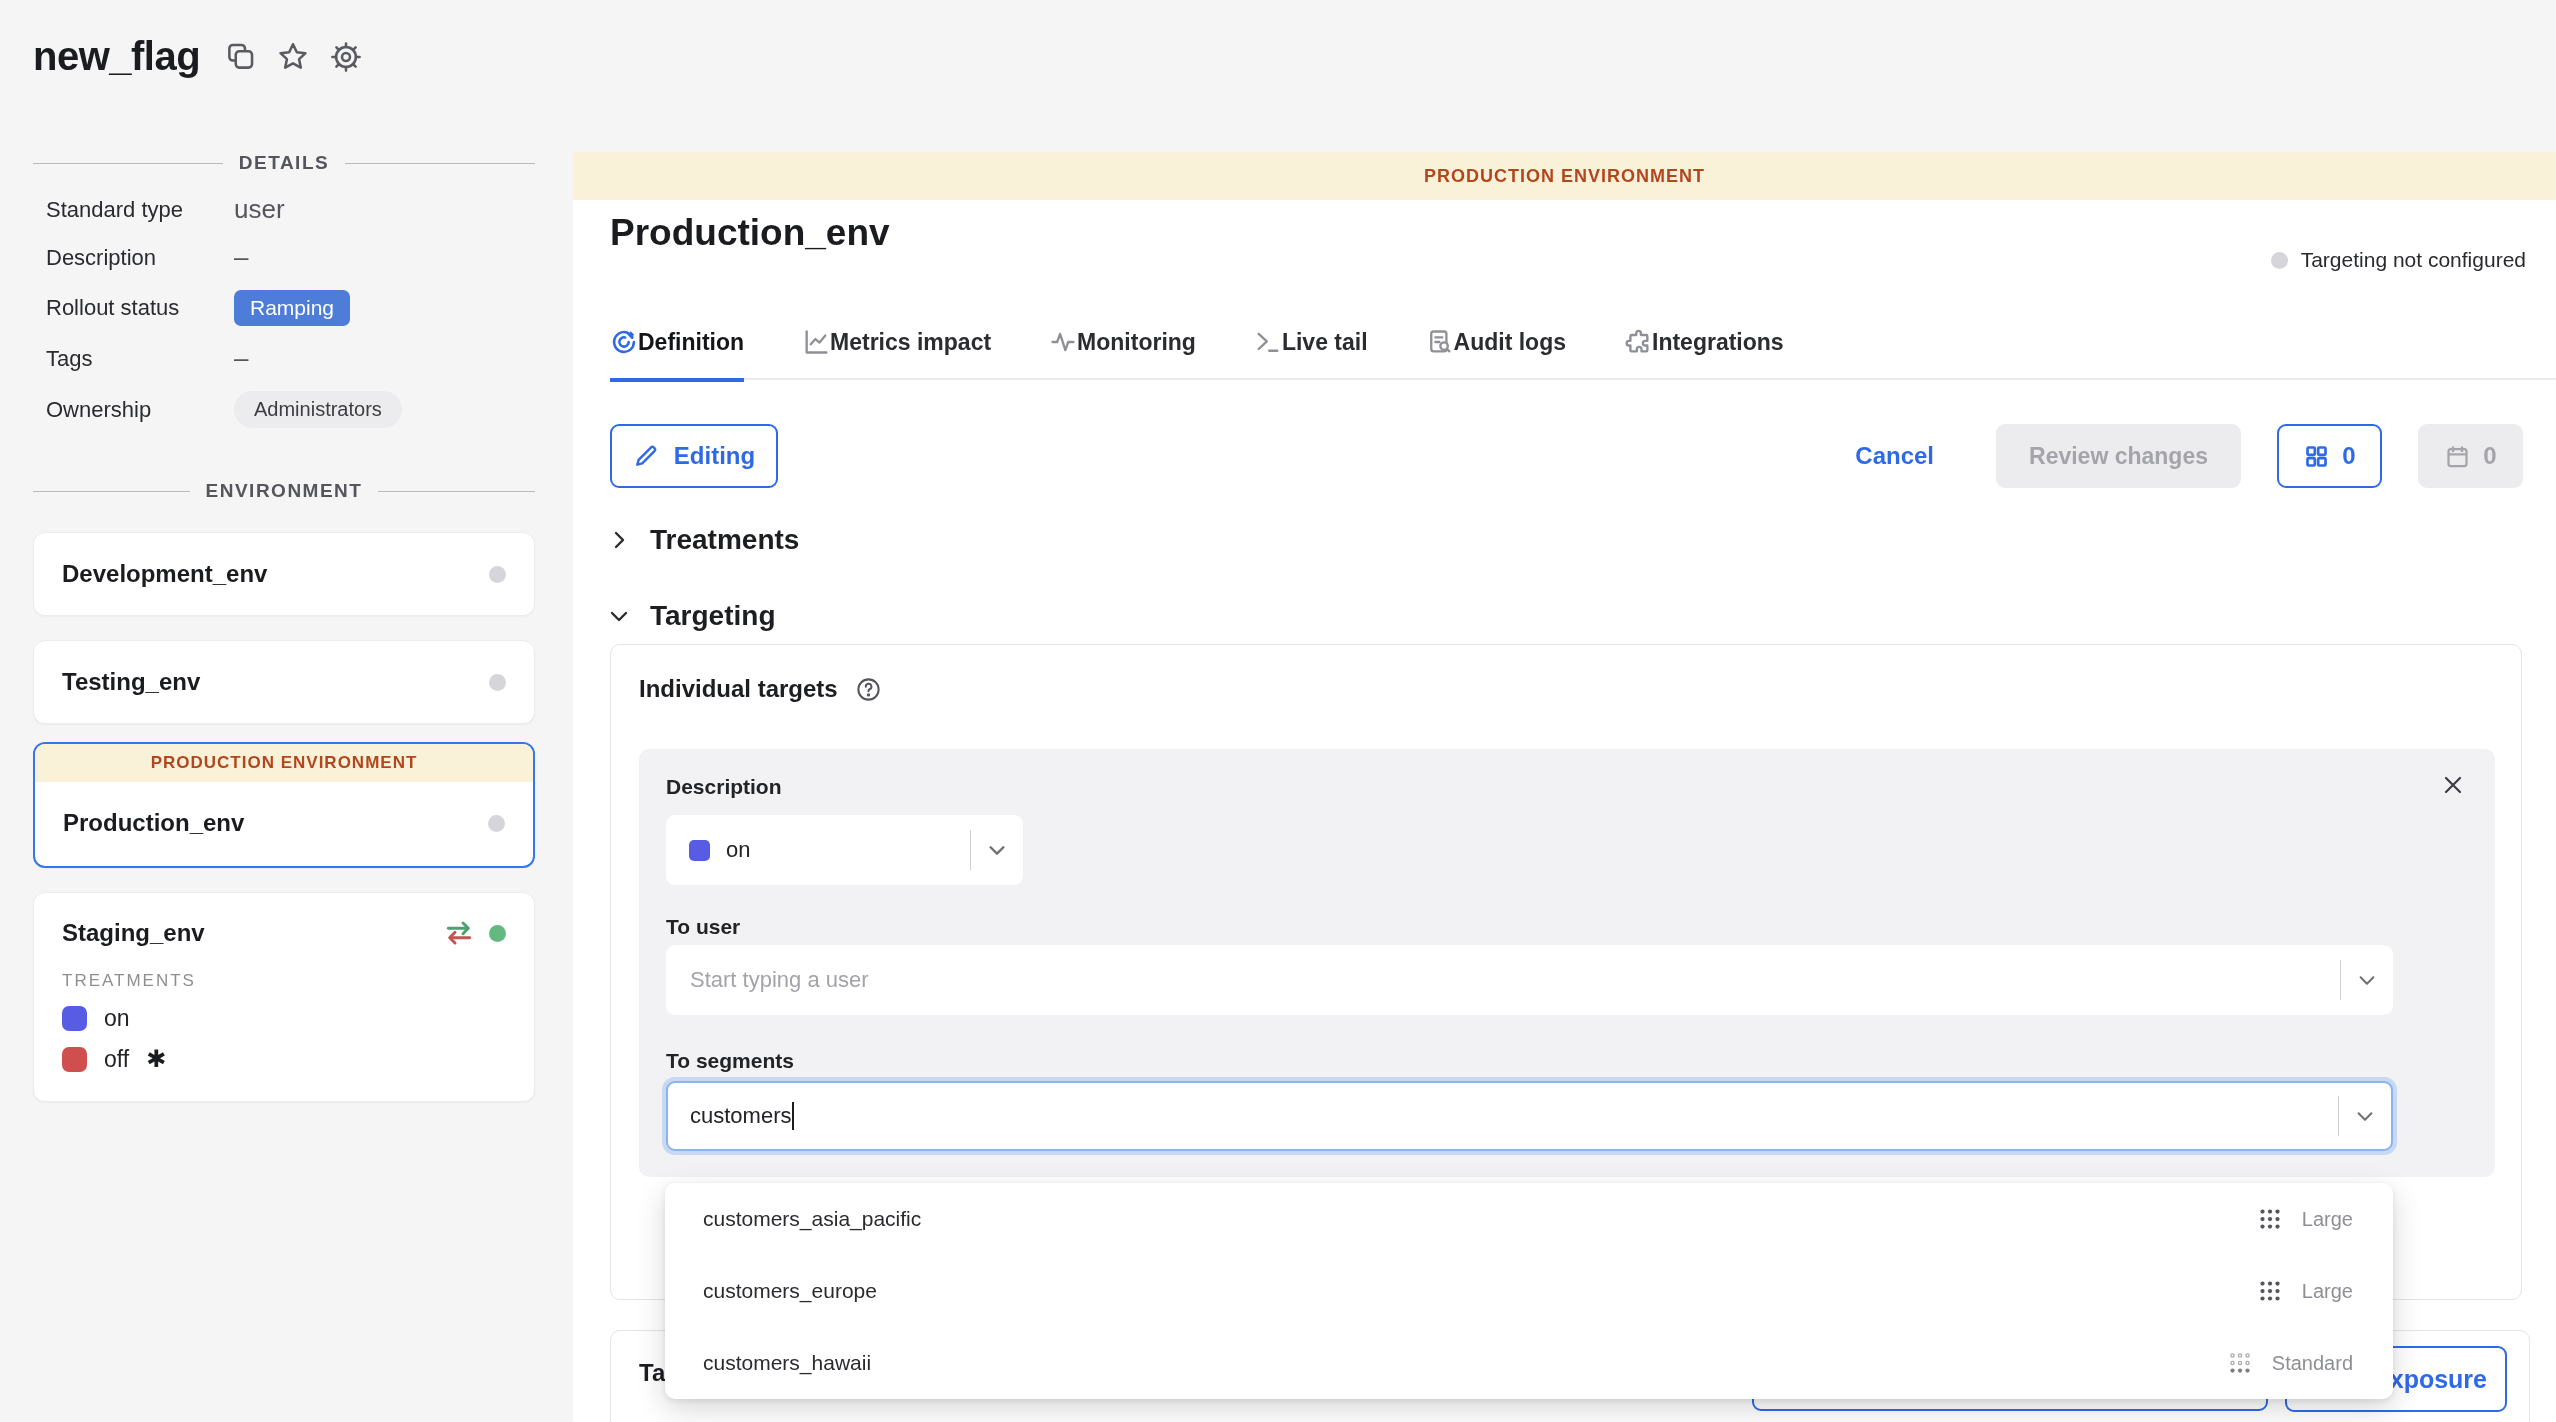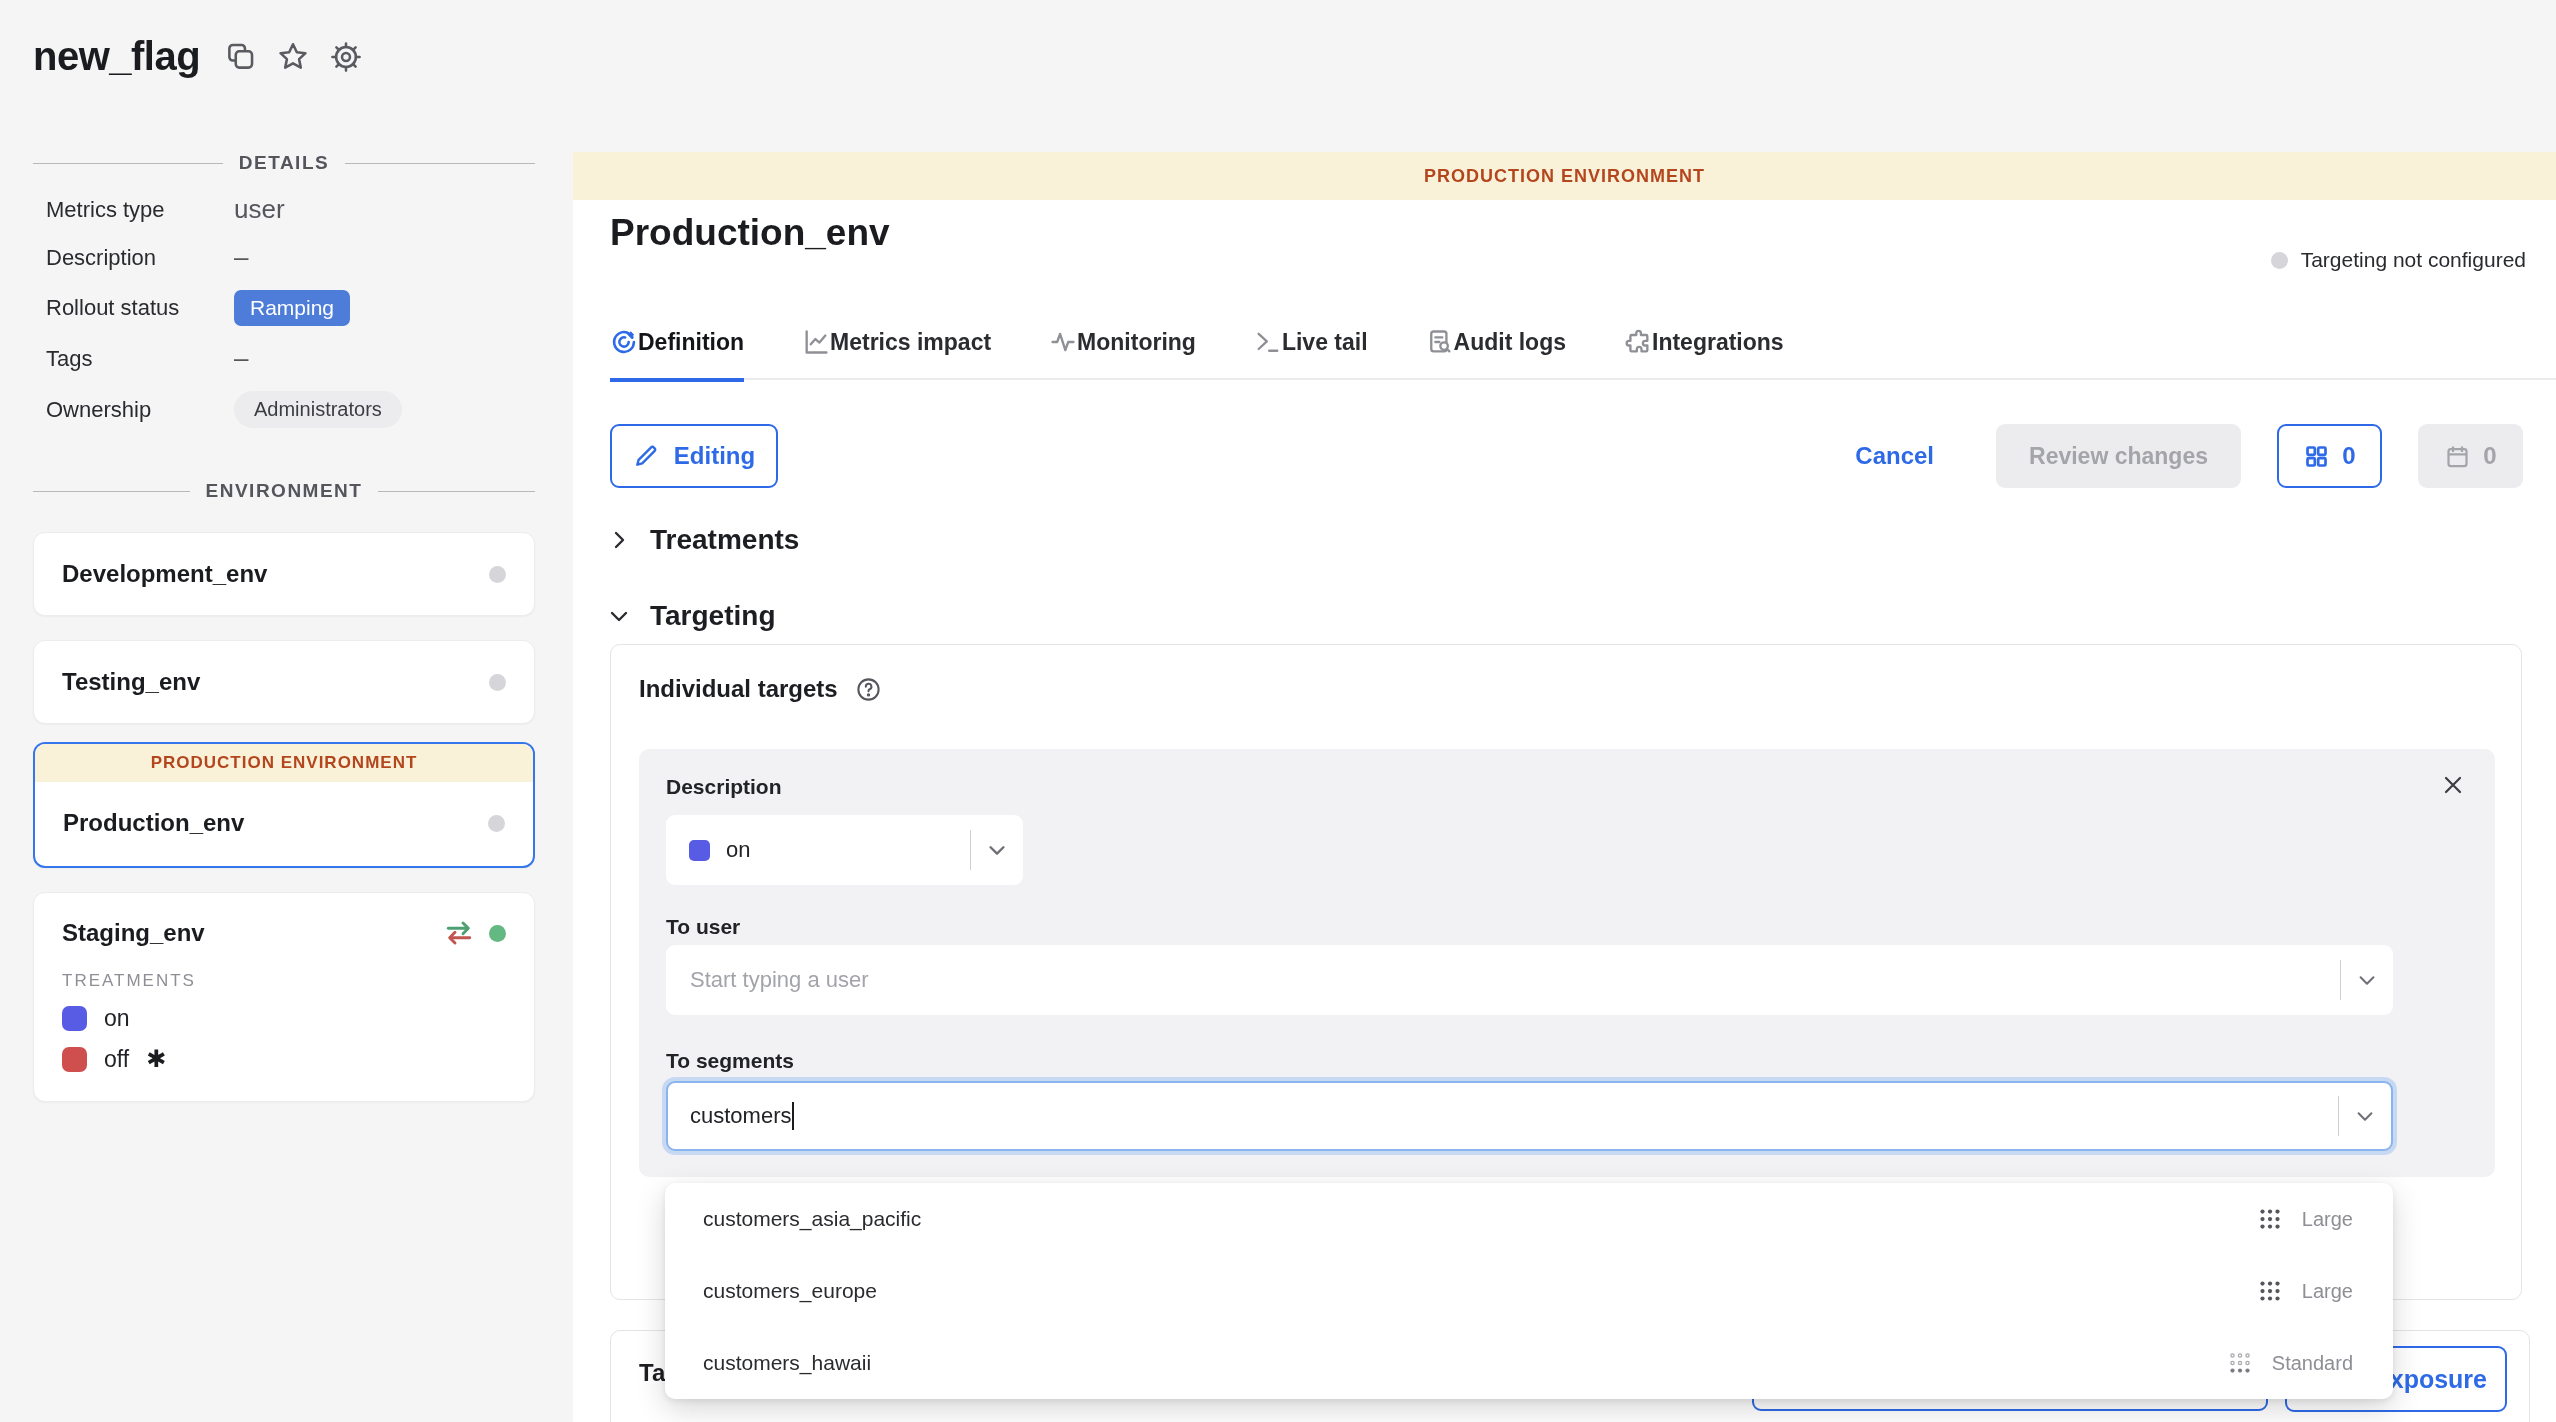--- a/index.html
+++ b/index.html
@@ -138,21 +138,21 @@
   </div>
 
   <div class="divider" style="top:152px;">
     <div class="line"></div>
     <div class="dtext">DETAILS</div>
     <div class="line"></div>
   </div>
 
   <div class="details-rows">
     <div class="drow">
-      <div class="dlabel">Metrics type</div>
+      <div class="dlabel">Standard type</div>
       <div class="dvalue">user</div>
     </div>
     <div class="drow">
       <div class="dlabel">Description</div>
       <div class="dvalue">–</div>
     </div>
     <div class="drow">
       <div class="dlabel">Rollout status</div>
       <div class="badge-ramping">Ramping</div>
     </div>

